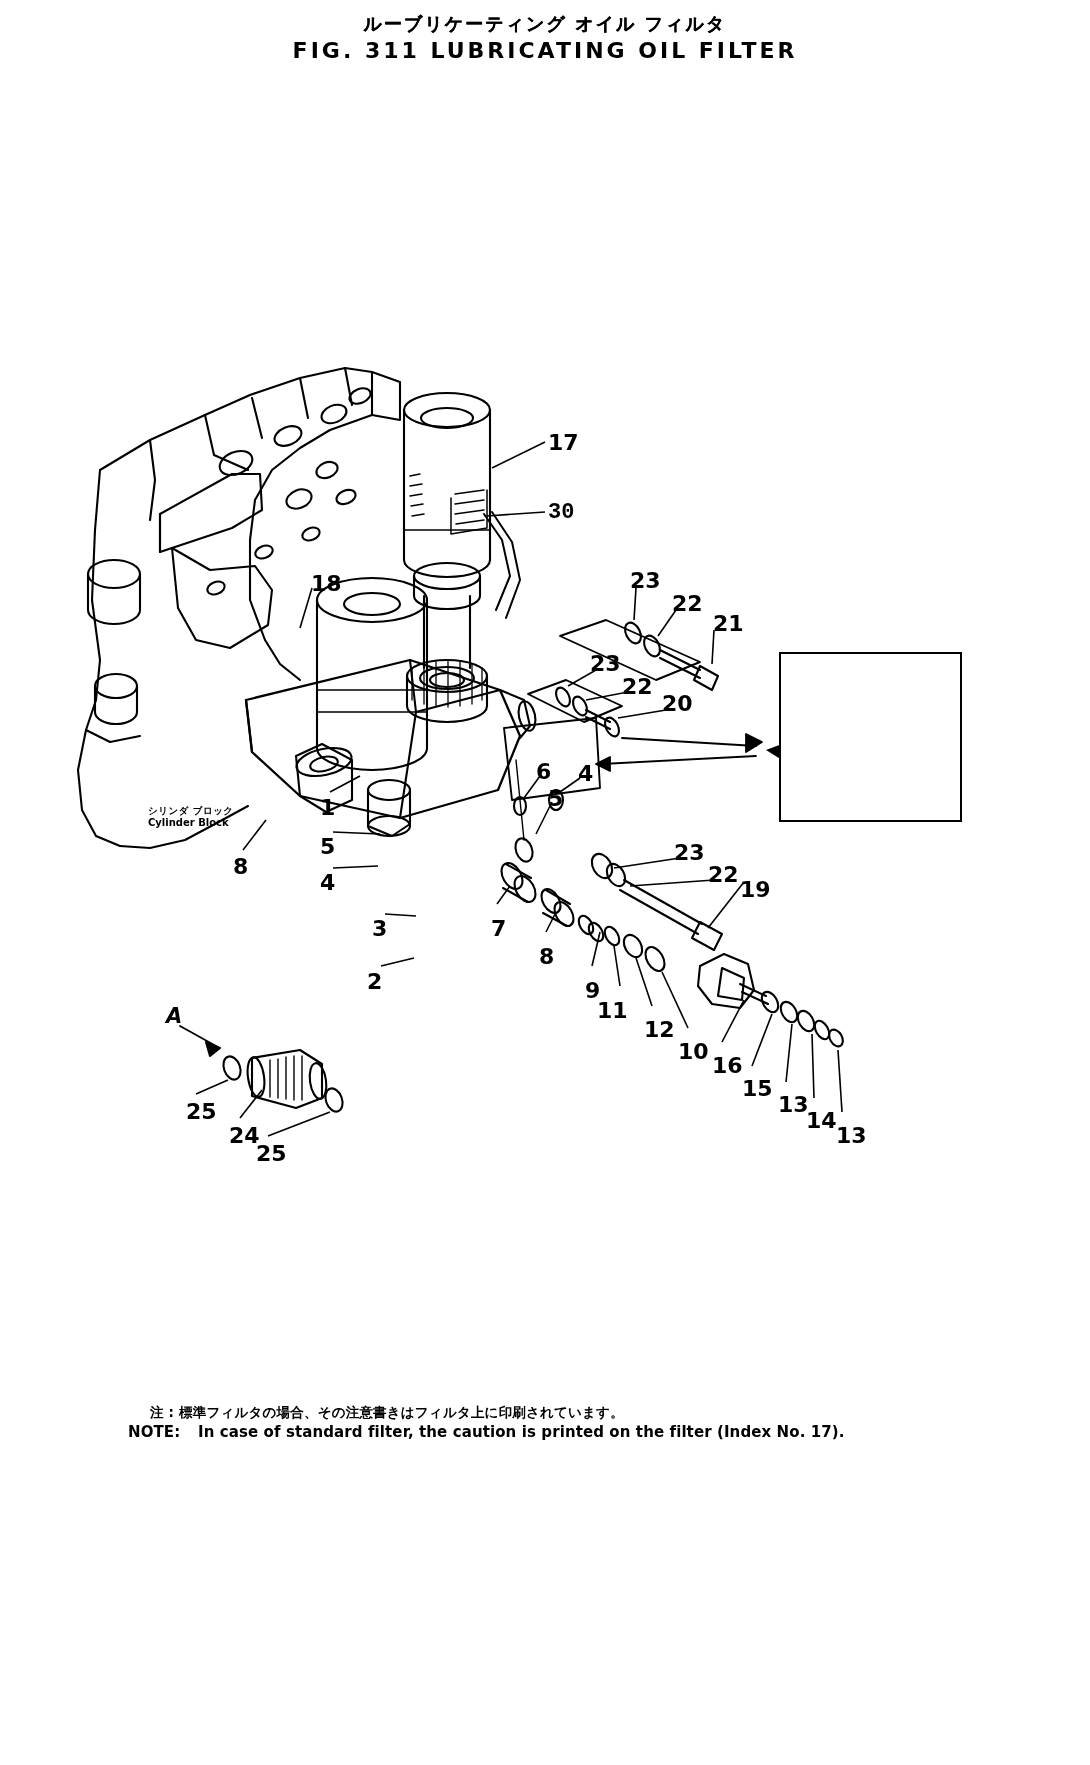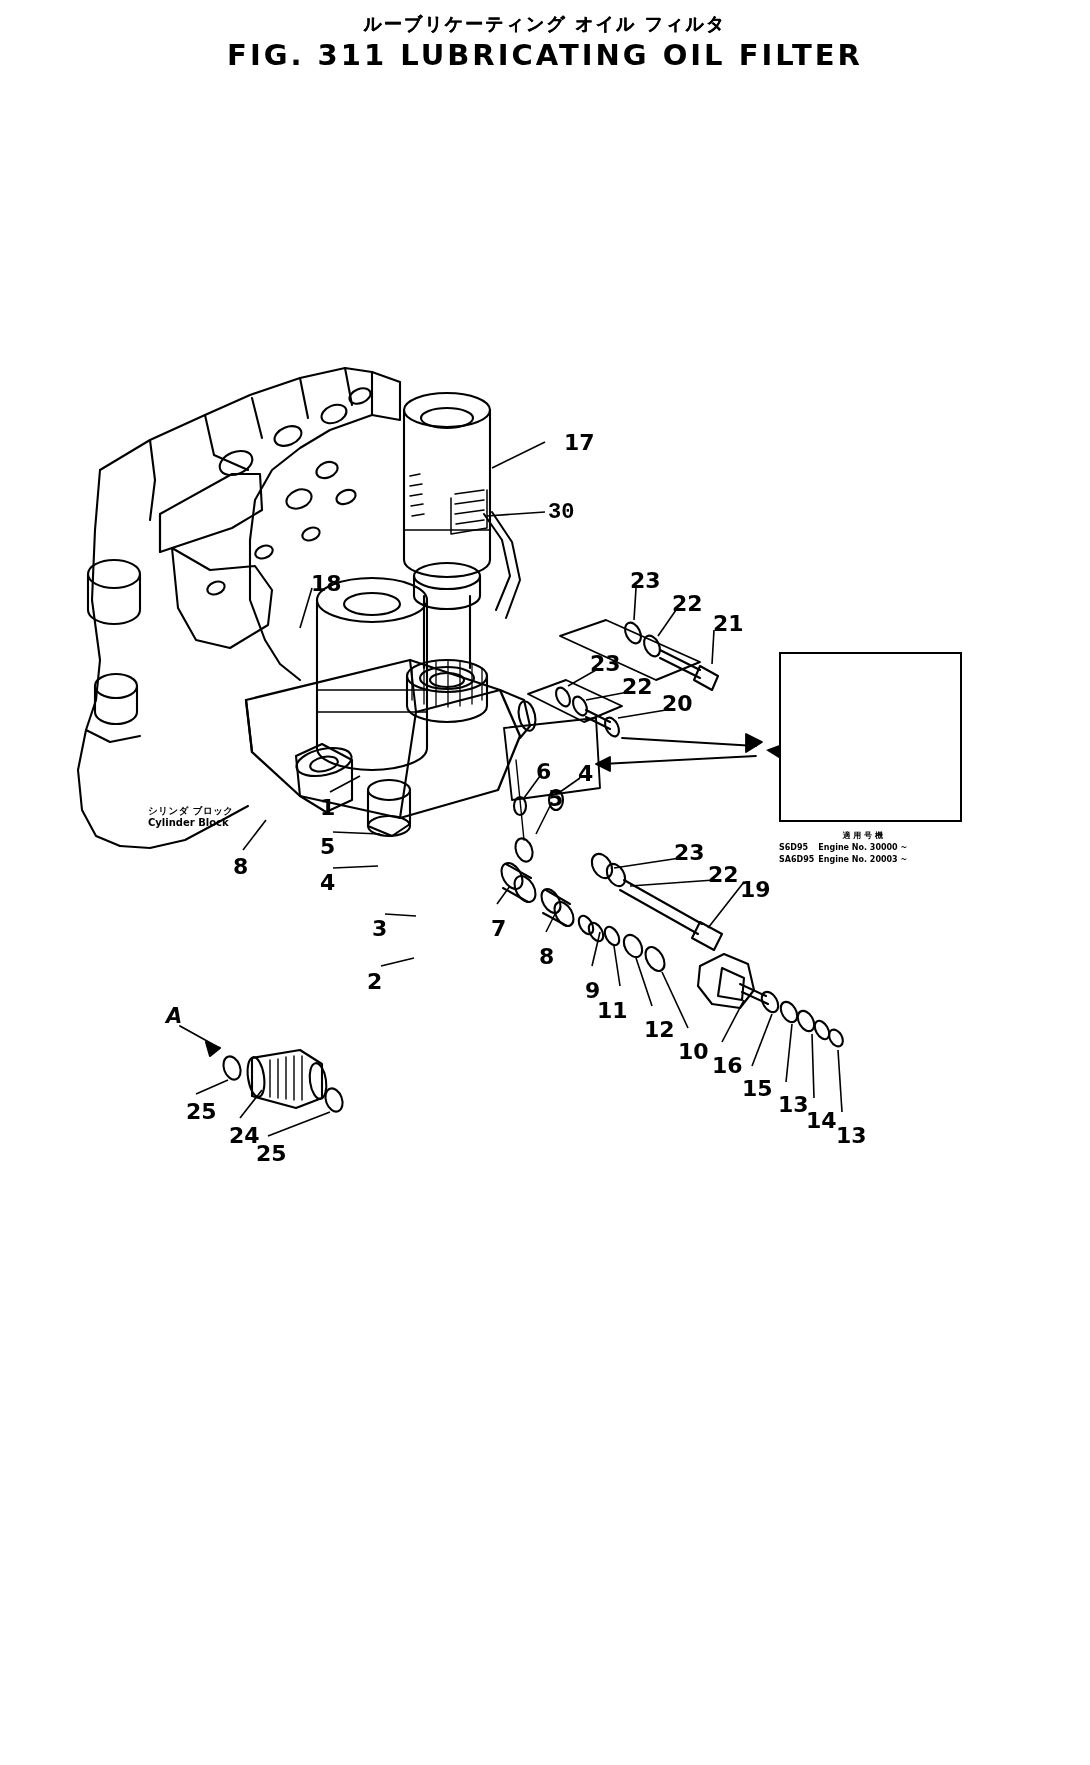--- a/index.html
+++ b/index.html
@@ -10,21 +10,21 @@
   .page{position:absolute;inset:0;}
 
   
   .title-block{position:absolute;top:12px;left:0;width:1090px;text-align:center;}
   .title-jp{
     font-size:18px;font-weight:700;letter-spacing:2px;
     font-family:"DejaVu Sans", sans-serif;
     -webkit-text-stroke:0.2px #000;
   }
   .title-en{
-    font-size:29px;font-weight:700;letter-spacing:3px;margin-top:2px;
+    font-size:22px;font-weight:700;letter-spacing:3px;margin-top:2px;
     font-family:"DejaVu Sans", sans-serif;
   }
 
   
   #art{position:absolute;top:0;left:0;}
 
   
   .cal{
     position:absolute;font-family:"DejaVu Sans", sans-serif;
     font-size:22px;font-weight:700;line-height:1;color:#000;
@@ -311,21 +311,21 @@
       <path d="M240 1118 L262 1090"></path>
       <path d="M268 1136 L330 1112"></path>
       <path d="M820 730 L814 758"></path>
       <path d="M862 744 L840 772"></path>
       <path d="M896 766 L884 772"></path>
       <path d="M926 784 L916 784"></path>
     </g>
   </svg>
 
   <div id="callout-layer">
-      <div class="cal" style="left: 564px; top: 432px;">17</div>
+      <div class="cal" style="left: 548px; top: 432px;">17</div>
       <div class="cal" style="left: 548px; top: 502px; font-family: Liberation Mono, monospace;">30</div>
       <div class="cal" style="left: 311px; top: 573px;">18</div>
       <div class="cal" style="left: 630px; top: 570px;">23</div>
       <div class="cal" style="left: 672px; top: 593px;">22</div>
       <div class="cal" style="left: 713px; top: 613px;">21</div>
       <div class="cal" style="left: 590px; top: 653px;">23</div>
       <div class="cal" style="left: 622px; top: 676px;">22</div>
       <div class="cal" style="left: 662px; top: 693px;">20</div>
       <div class="cal" style="left: 536px; top: 761px;">6</div>
       <div class="cal" style="left: 578px; top: 763px;">4</div>
@@ -361,33 +361,24 @@
 
   <div class="cap" style="left:148px;top:806px;">
     <span class="jp">シリンダ ブロック</span>
     <span class="en">Cylinder Block</span>
   </div>
 
   <div class="cal" style="left:166px;top:1006px;font-size:21px;font-style:italic;">A</div>
 
   <div class="inset"></div>
 
-  <div class="inset-caption">
-    <table>
-      <tbody>
-          <tr>
-        <td></td>
-        <td class="hdr">適 用 号 機</td>
-      </tr>
-      <tr>
-        <td>S6D95</td>
-        <td>Engine No. 30000 ~</td>
-      </tr>
-      <tr>
-        <td>SA6D95</td>
-        <td>Engine No. 20003 ~</td>
-      </tr>
-    </tbody>
-      </table>
+
+  <div class="note">
+    <div class="note-jp">
+      <span>注 :</span>
+      <span>標準フィルタの場合、その注意書きはフィルタ上に印刷されています。</span>
+    </div>
+    <div class="note-en">
+      <span class="lbl">NOTE:</span><span>In case of standard filter, the caution is printed on the filter (Index No. 17).</span>
+    </div>
   </div>
 
-
 </div>
 
 </body></html>

